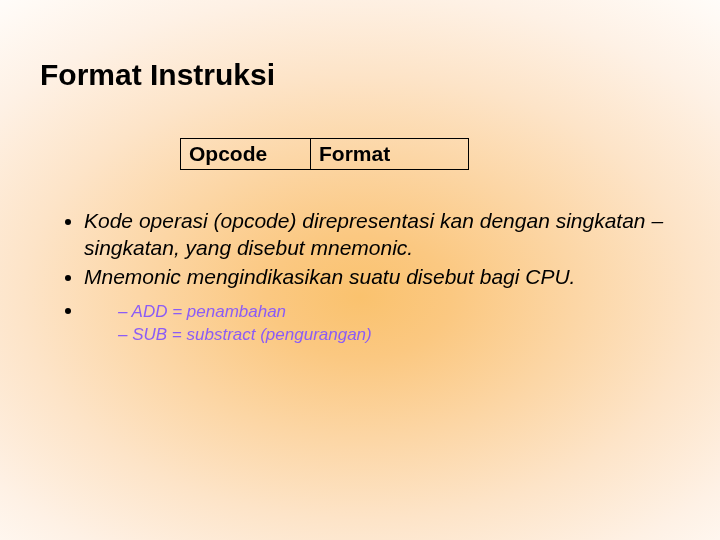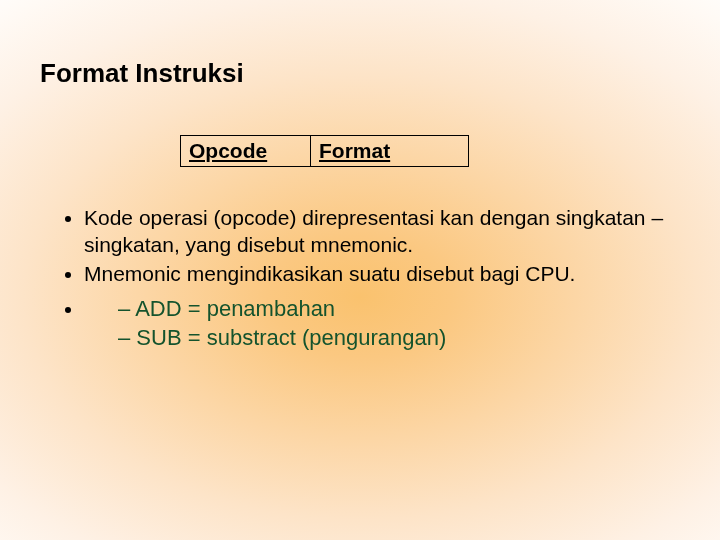--- a/index.html
+++ b/index.html
@@ -8,60 +8,60 @@
     font-family: Arial, Helvetica, sans-serif;
     background: radial-gradient(ellipse 85% 75% at 50% 55%, #fac26e 0%, #fbc881 15%, #fcd6a5 35%, #fde4c8 55%, #fef1e5 75%, #fffaf5 90%, #ffffff 100%);
   }
   .slide {
     width: 720px;
     height: 540px;
     position: relative;
     padding: 58px 40px 40px 40px;
   }
   .title {
-    font-size: 26px;
+    font-size: 30px;
     font-weight: bold;
     color: #000;
     margin-bottom: 46px;
   }
   .format-table {
     border-collapse: collapse;
     margin-left: 140px;
     margin-bottom: 38px;
   }
   .format-table td {
     border: 1.5px solid #000;
     font-size: 21px;
     font-weight: bold;
     color: #000;
     padding: 3px 12px 3px 8px;
     text-align: left;
-    text-decoration: underline;
   }
   .cell-opcode { width: 130px; }
   .cell-alamat { width: 158px; }
   ul.main {
     list-style: disc;
     margin-left: 28px;
     padding-left: 16px;
   }
   ul.main > li {
     font-size: 21px;
     color: #000;
     line-height: 1.28;
     margin-bottom: 2px;
+    font-style: italic;
   }
   ul.sub {
     list-style: none;
     margin-left: 34px;
     margin-top: 6px;
   }
   ul.sub > li {
-    font-size: 22px;
-    color: #14532d;
+    font-size: 17px;
+    color: #8b5cf6;
     line-height: 1.35;
   }
   ul.sub > li::before {
     content: "– ";
   }
 </style>
 </head>
 <body>
 
 <div class="slide">

